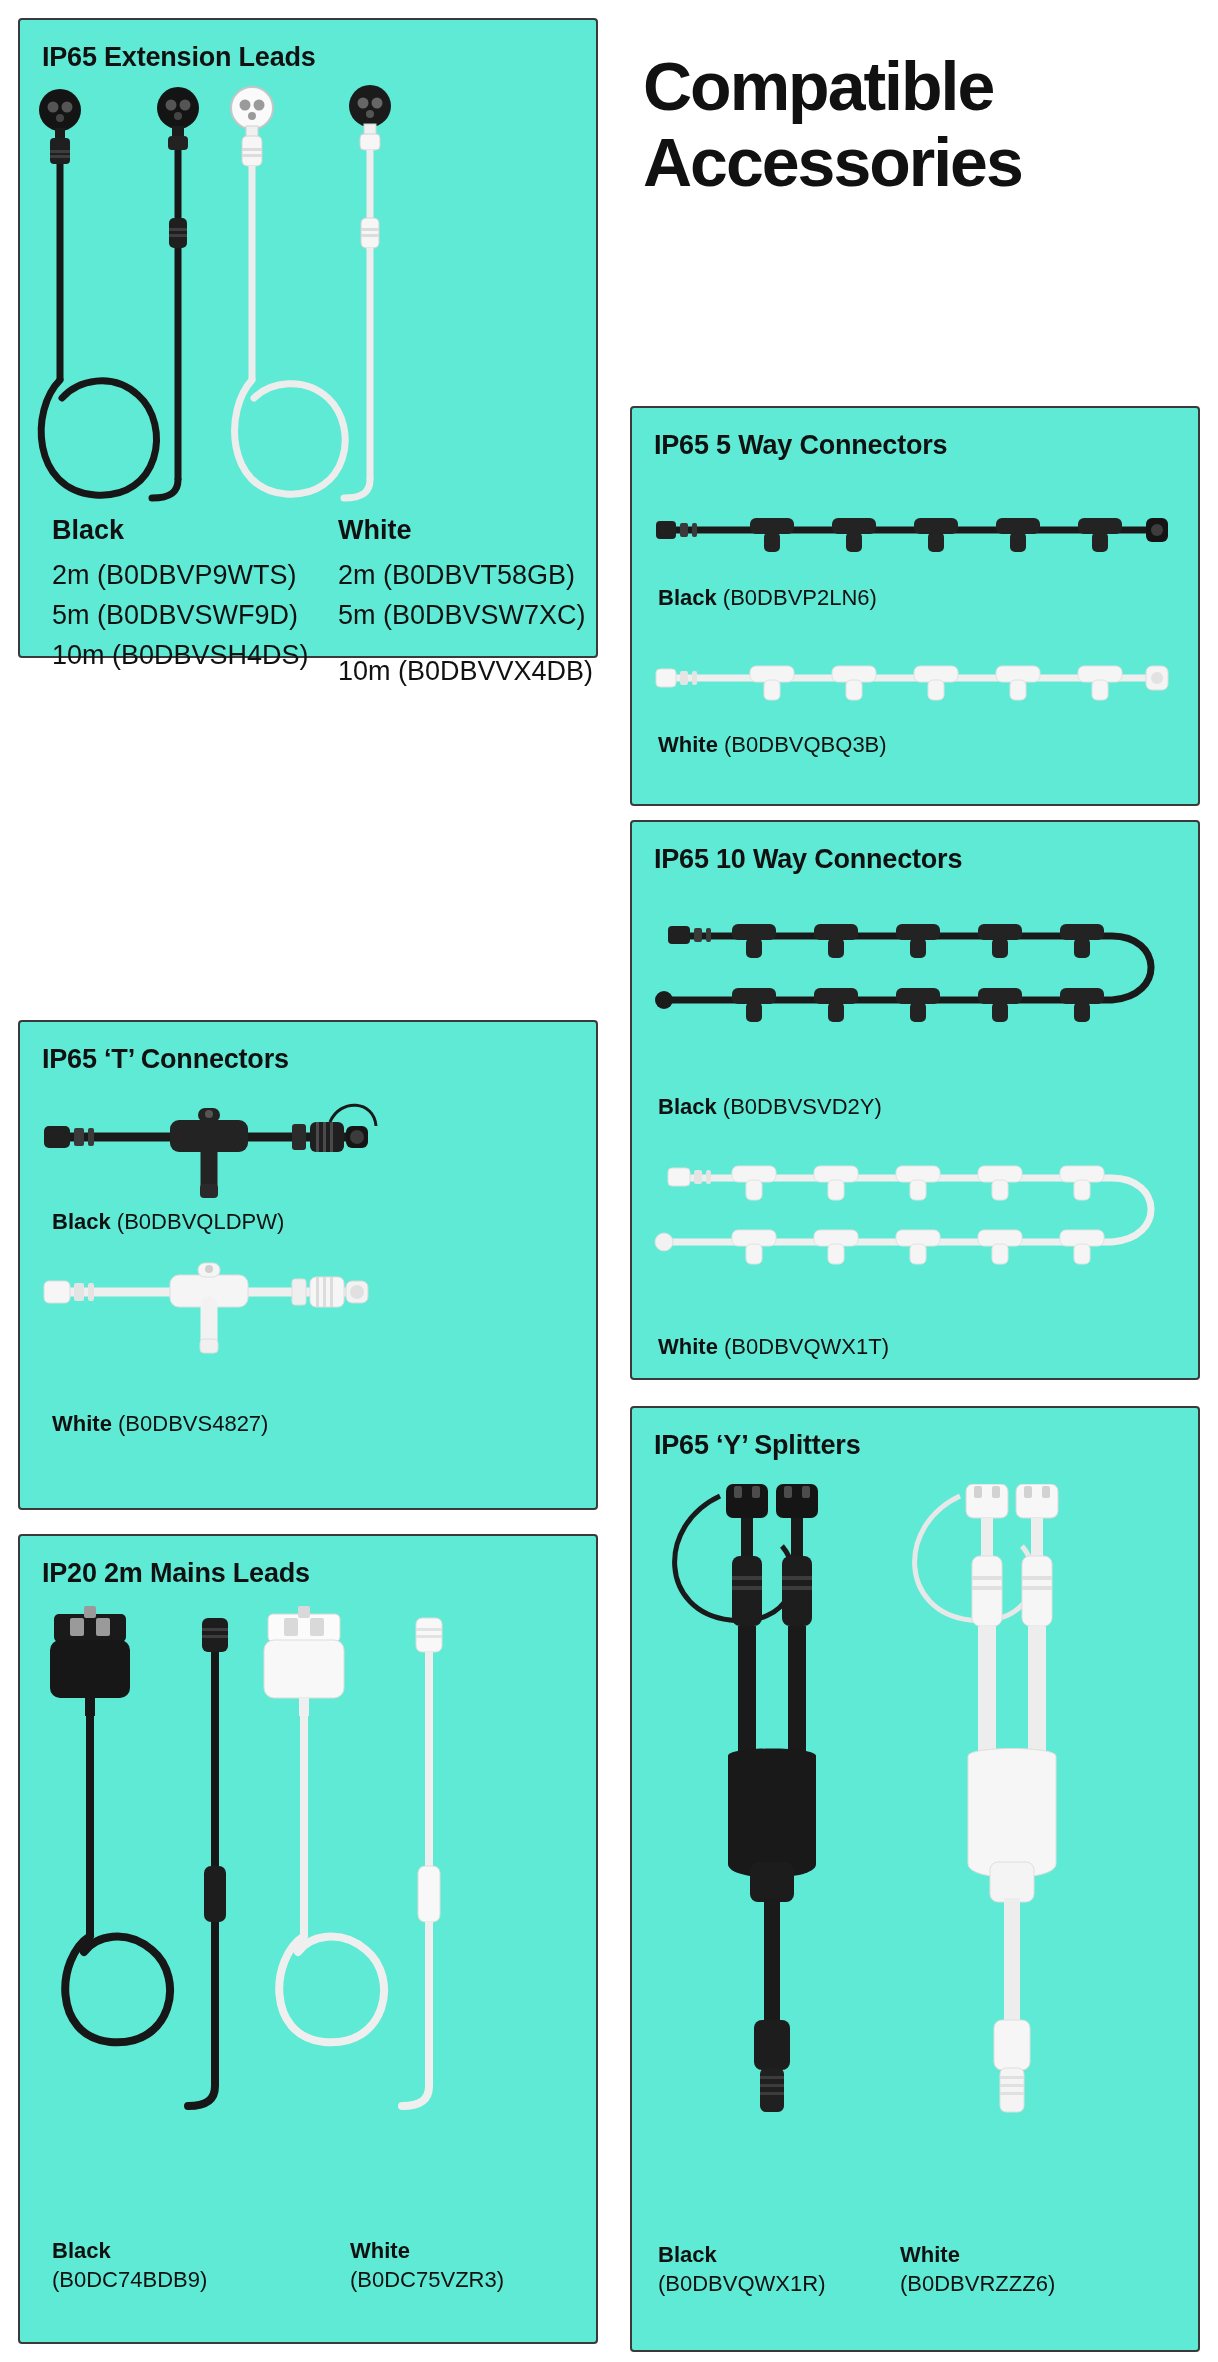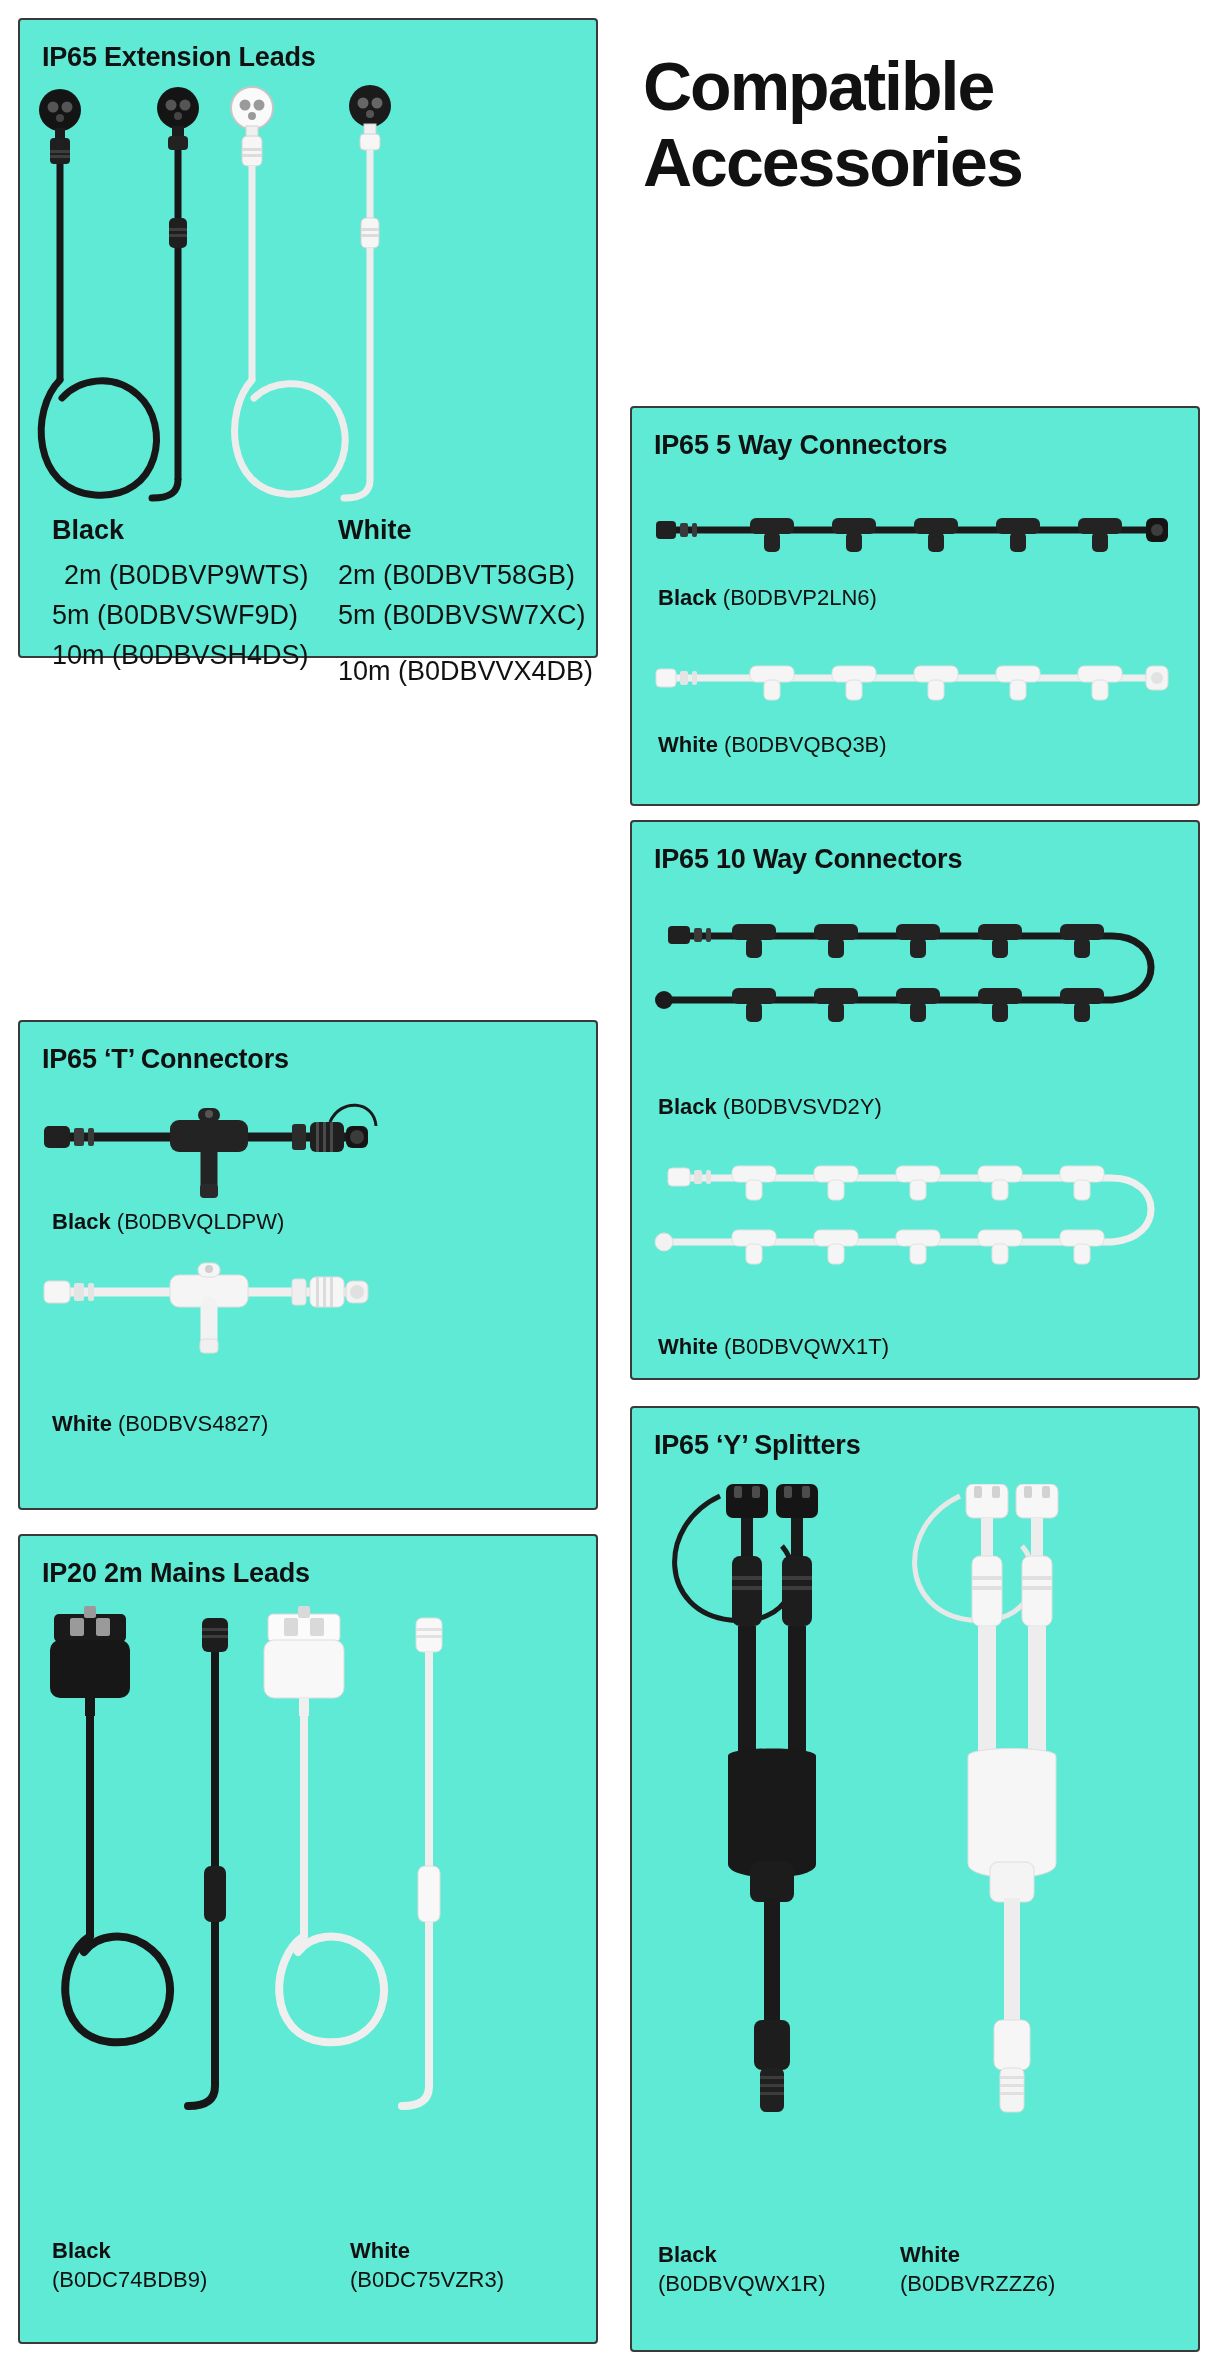--- a/index.html
+++ b/index.html
@@ -136,21 +136,21 @@
           <rect x="341" y="138" width="18" height="30" rx="5" fill="#f6f6f6" stroke="#d2d2d2"></rect>
           <rect x="341" y="148" width="18" height="3" fill="#dcdcdc"></rect>
           <rect x="341" y="154" width="18" height="3" fill="#dcdcdc"></rect>
           <path d="M350 168 L350 400" stroke="#ededed" stroke-width="7" fill="none"></path>
           <path d="M350 400 C 350 412, 342 418, 324 418" stroke="#ededed" stroke-width="7" fill="none" stroke-linecap="round"></path>
         </g>
       </svg>
     </div>
 
     <div class="label-row label-strong" style="left:32px; top:495px;">Black</div>
-    <div class="label-row" style="left:44px; top:540px;">2m (B0DBVP9WTS)</div>
+    <div class="label-row" style="left:32px; top:540px;">2m (B0DBVP9WTS)</div>
     <div class="label-row" style="left:32px; top:580px;">5m (B0DBVSWF9D)</div>
     <div class="label-row" style="left:32px; top:620px;">10m (B0DBVSH4DS)</div>
 
     <div class="label-row label-strong" style="left:318px; top:495px;">White</div>
     <div class="label-row" style="left:318px; top:540px;">2m (B0DBVT58GB)</div>
     <div class="label-row" style="left:318px; top:580px;">5m (B0DBVSW7XC)</div>
     <div class="label-row" style="left:318px; top:620px;margin-top:16px;">10m (B0DBVVX4DB)</div>
   </div>
 
   <div class="panel" style="left:18px; top:1020px; width:580px; height:490px;">

